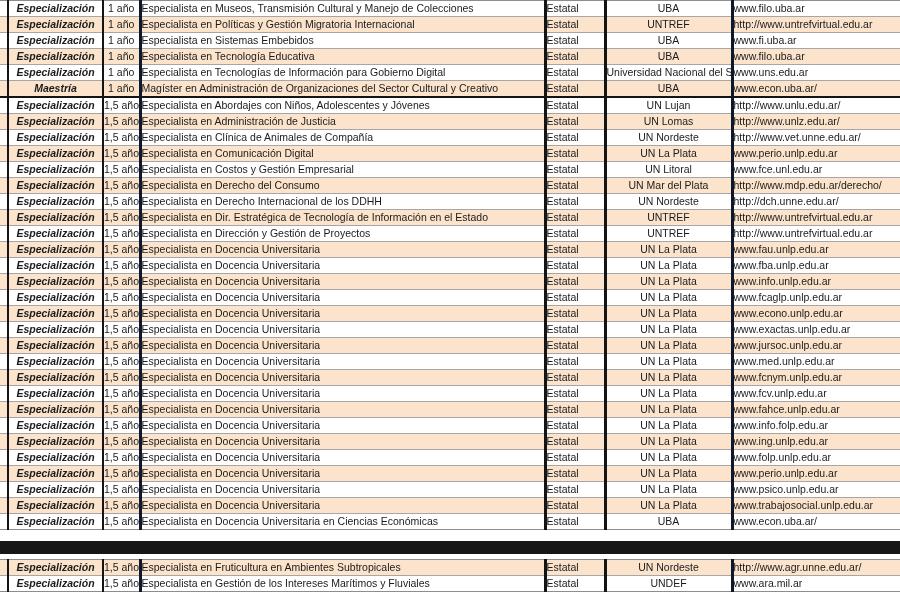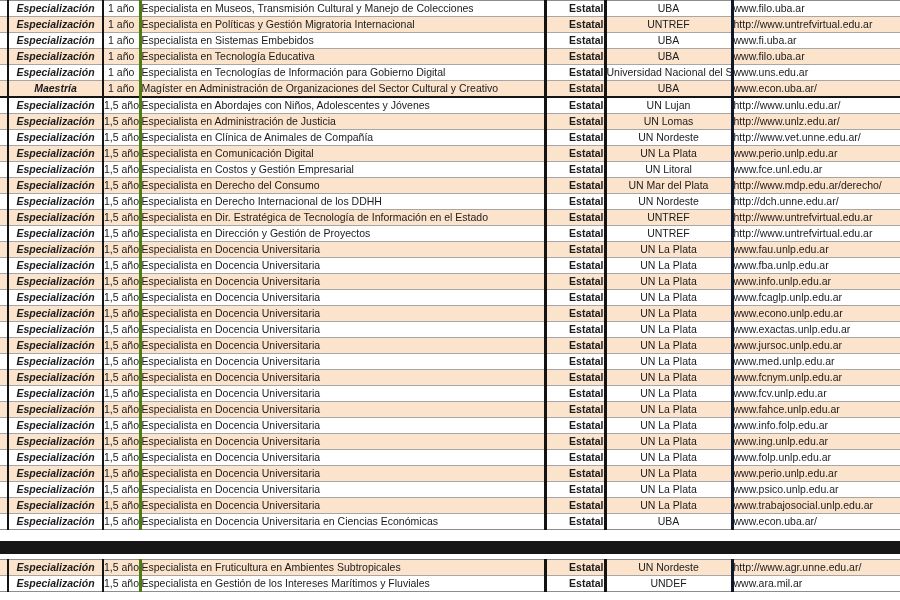--- a/index.html
+++ b/index.html
@@ -26,23 +26,23 @@
     overflow: hidden;
     border-top: 1px solid #a6a6a6;
     background: #ffffff;
   }
   table.grid tr:last-child td { border-bottom: 1px solid #8d8d8d; }
   table.grid tr:first-child td { border-top: 1px solid #8d8d8d; }
 
   
   td.c-sliver  { border-right: 2px solid #141414; }
   td.c-tipo    { border-right: 2px solid #141414; font-weight: bold; text-align: center; font-style: italic; }
-  td.c-dur     { border-right: 3px solid #4d7c0f; text-align: center; font-size: 9.8px; }
+  td.c-dur     { border-right: 3px solid #0f172a; text-align: center; font-size: 9.8px; }
   td.c-prog    { border-right: 3px solid #141414; text-align: left; padding-left: 3px; }
-  td.c-est     { border-right: 3px solid #141414; font-weight: bold; text-align: right; margin-left: 23px; }
+  td.c-est     { border-right: 3px solid #141414; font-weight: normal; text-align: left; margin-left: 23px; }
   td.c-uni     { border-right: 3px solid #0f172a; text-align: center; }
   td.c-url     { text-align: left; font-size: 10px; }
 
   td.shrink    { font-size: 8.6px; }
 
   
   table.main tr:nth-child(even) td  { background: var(--row-alt, #fbe3cc); }
   table.bottom tr:nth-child(odd) td { background: var(--row-alt, #fbe3cc); }
 
   

